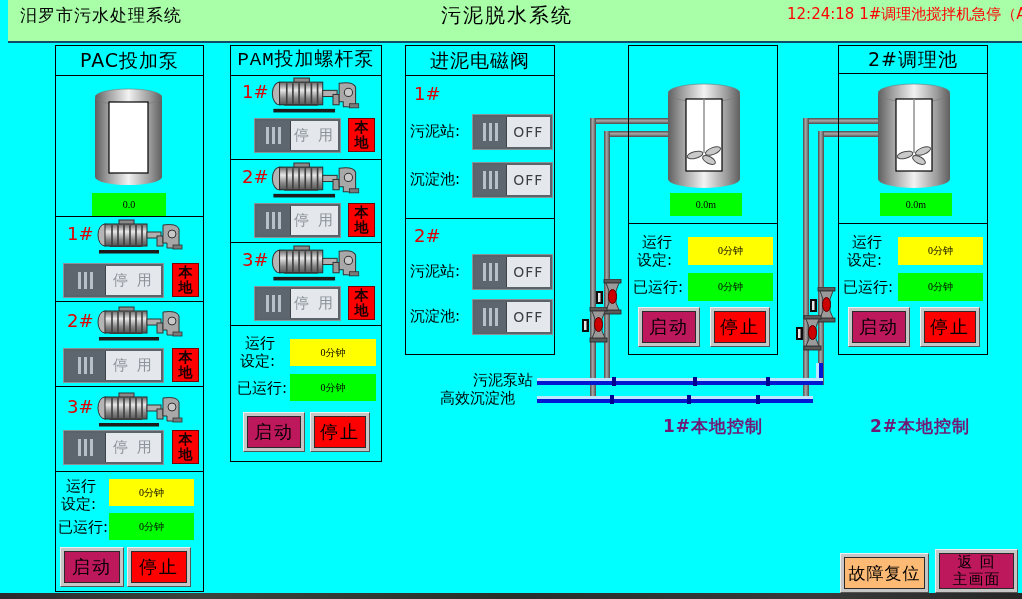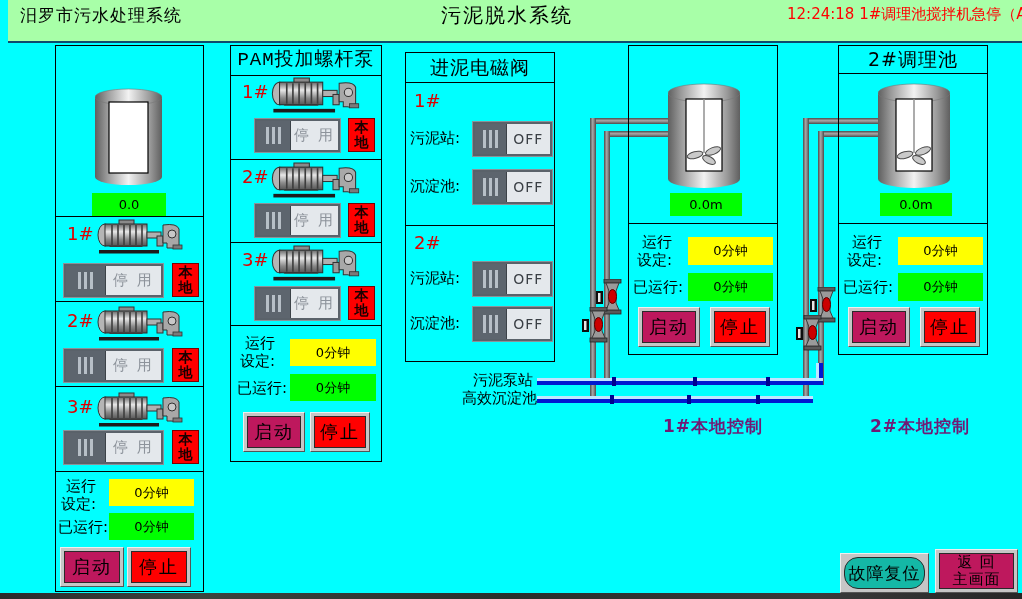--- a/index.html
+++ b/index.html
@@ -34,31 +34,31 @@
   .switch .face { flex:1; display:flex; align-items:center; justify-content:center;
                   color:#8d939b; font-size:15px; letter-spacing:2px; }
   .switch.offsw .face { color:#3a3f45; font-size:14px; letter-spacing:1px; }
 
   
   .badge { background:#ff0000; border:1px solid #7a0000; color:#1a0000; font-weight:bold;
            font-size:14px; line-height:15px; text-align:center; word-break:break-all;
            display:flex; align-items:center; justify-content:center; padding:1px 4px; }
 
   
-  .disp { display:flex; align-items:center; justify-content:center; font-size:13px; }
+  .disp { display:flex; align-items:center; justify-content:center; font-size:10px;font-family:Liberation Serif, serif; }
   .disp.green { background:#00ff00; }
   .disp.yellow{ background:#ffff00; }
 
   
   .btn3d { background:#c6c6c6; border:1px solid #555; padding:3px;
            border-top-color:#eee; border-left-color:#eee; }
   .btn3d .bface { width:100%; height:100%; border:1px solid #2a2a2a; display:flex;
                   flex-direction:column; align-items:center; justify-content:center;
                   font-size:18px; letter-spacing:2px; cursor:default; }
-  .bgreen { background:#be185d; } .bred { background:#ff0000; } .byellow { background:#14b8a6;border-radius:14px; }
+  .bgreen { background:#be185d; } .bred { background:#ff0000; } .byellow { background:#fdba74; }
 
   .runset { font-size:15px; line-height:18px;text-align:right; }
 
   
   .gpipe { background:linear-gradient(to bottom,#4c4c4c,#a8a8a8 45%,#4c4c4c); }
   .gpipe-v { background:linear-gradient(to right,#4c4c4c,#a8a8a8 45%,#4c4c4c); }
   .bpipe { background:linear-gradient(to bottom,#bfe6ff 0 3px,#0018d0 3px); }
   .bpipe-v { background:linear-gradient(to right,#bfe6ff 0 3px,#0018d0 3px); }
   .joint { width:4px; background:#000090; }
   .pipelabel { font-size:15px; text-align:right; }
@@ -121,20 +121,21 @@
   <div class="abs header">
     <div class="abs h-left">汨罗市污水处理系统</div>
     <div class="abs h-center">污泥脱水系统</div>
     <div class="abs h-right">
       <span>12:24:18</span>
       <span>1#调理池搅拌机急停（A</span>
     </div>
   </div>
 
   <div class="abs panel" style="left:55px;top:45px;width:149px;height:547px;">
+    <div class="abs ptitle" style="height:30px;line-height:29px;">PAC投加泵</div>
     <svg class="abs" style="left:39px;top:42px;" width="67" height="98" viewBox="0 0 67 98">
       <rect x="0" y="9" width="67" height="80" fill="url(#metal)"></rect>
       <ellipse cx="33.5" cy="9" rx="33.5" ry="8" fill="url(#metal)" stroke="#777" stroke-width="0.6"></ellipse>
       <ellipse cx="33.5" cy="89" rx="33.5" ry="8" fill="url(#metal)"></ellipse>
       <rect x="14" y="14" width="39" height="71" fill="#ffffff" stroke="#000" stroke-width="1.2"></rect>
     </svg>
     <div class="abs disp green" style="left:36px;top:147px;width:74px;height:23px;">0.0</div>
     <div class="abs hl" style="top:170px;"></div>
 
     <div class="abs numtag" style="left:11px;top:177px;">1#</div>
@@ -251,21 +252,21 @@
     <div class="abs rowlabel" style="left:6px;top:333px;">已运行:</div>
     <div class="abs disp green" style="left:59px;top:328px;width:86px;height:27px;">0分钟</div>
     <div class="abs btn3d" style="left:12px;top:366px;width:62px;height:40px;">
       <div class="bface bgreen">启动</div>
     </div>
     <div class="abs btn3d" style="left:79px;top:366px;width:60px;height:40px;">
       <div class="bface bred">停止</div>
     </div>
   </div>
 
-  <div class="abs panel" style="left:405px;top:45px;width:150px;height:310px;margin-top:7px;">
+  <div class="abs panel" style="left:405px;top:45px;width:150px;height:310px;">
     <div class="abs ptitle" style="height:30px;line-height:29px;">进泥电磁阀</div>
 
     <div class="abs numtag" style="left:8px;top:37px;">1#</div>
     <div class="abs rowlabel" style="left:4px;top:76px;">污泥站:</div>
     <div class="abs switch offsw" style="left:67px;top:69px;width:79px;height:34px;">
       <div class="handle">
           <i></i>
           <i></i>
           <i></i>
         </div>
@@ -328,21 +329,21 @@
   <div class="abs bpipe-v" style="left:816px;top:363px;width:7px;height:16px;"></div>
   <div class="abs bpipe" style="left:537px;top:378px;width:286px;height:7px;"></div>
   <div class="abs bpipe" style="left:537px;top:396px;width:276px;height:7px;"></div>
   <div class="abs joint" style="left:612px;top:377px;height:9px;"></div>
   <div class="abs joint" style="left:693px;top:377px;height:9px;"></div>
   <div class="abs joint" style="left:766px;top:377px;height:9px;"></div>
   <div class="abs joint" style="left:610px;top:395px;height:9px;"></div>
   <div class="abs joint" style="left:687px;top:395px;height:9px;"></div>
   <div class="abs joint" style="left:756px;top:395px;height:9px;"></div>
   <div class="abs pipelabel" style="left:455px;top:371px;width:78px;">污泥泵站</div>
-  <div class="abs pipelabel" style="left:444px;top:389px;width:93px;">高效沉淀池</div>
+  <div class="abs pipelabel" style="left:422px;top:389px;width:93px;">高效沉淀池</div>
   <div class="abs note" style="left:663px;top:415px;">1#本地控制</div>
   <div class="abs note" style="left:870px;top:415px;">2#本地控制</div>
 
   <div class="abs panel" style="left:628px;top:45px;width:150px;height:310px;">
     <svg class="abs" style="left:39px;top:37px;" width="72" height="106" viewBox="0 0 72 106">
       <rect x="0" y="10" width="72" height="86" fill="url(#metal)"></rect>
       <ellipse cx="36" cy="10" rx="36" ry="9" fill="url(#metal)" stroke="#777" stroke-width="0.6"></ellipse>
       <ellipse cx="36" cy="96" rx="36" ry="9" fill="url(#metal)"></ellipse>
       <rect x="18" y="16" width="36" height="72" fill="#ffffff" stroke="#000" stroke-width="1.2"></rect>
       <line x1="36" y1="16" x2="36" y2="70" stroke="#909090" stroke-width="1.5"></line>

